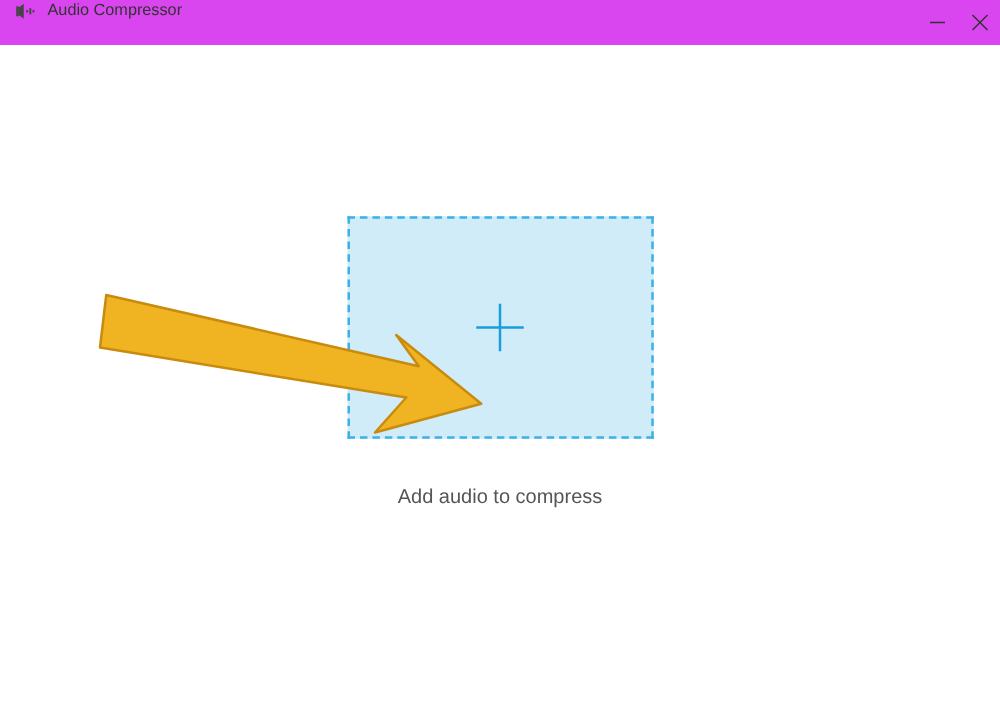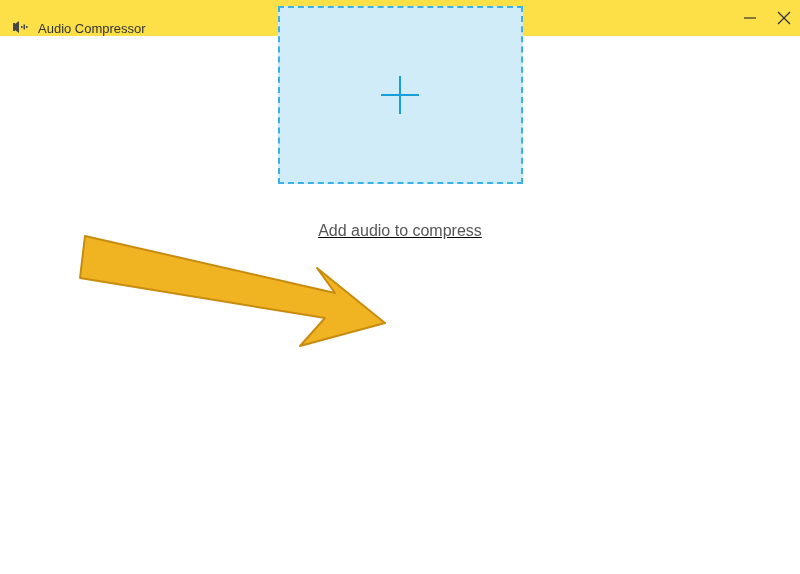--- a/index.html
+++ b/index.html
@@ -10,23 +10,23 @@
     body {
       width: 800px;
       height: 574px;
       background: #ffffff;
       font-family: 'Segoe UI', Tahoma, Geneva, Verdana, sans-serif;
       overflow: hidden;
       position: relative;
     }
     .titlebar {
       height: 36px;
-      background: #fde047;
+      background: #d946ef;
       display: flex;
-      align-items: flex-end;
+      align-items: flex-start;
       padding: 0 12px;
       position: relative;
     }
     .titlebar-icon {
       width: 18px;
       height: 18px;
       display: flex;
       align-items: center;
       justify-content: center;
       margin-right: 8px;
@@ -58,23 +58,22 @@
       display: flex;
       align-items: center;
       justify-content: center;
       cursor: pointer;
     }
     .main-content {
       height: calc(100% - 36px);
       display: flex;
       flex-direction: column;
       align-items: center;
-      justify-content: flex-start;
+      justify-content: center;
       position: relative;
-      text-decoration: underline;
     }
     .dropzone-wrapper {
       display: flex;
       flex-direction: column;
       align-items: center;
       margin-top: -30px;
     }
     .dropzone {
       width: 245px;
       height: 178px;

